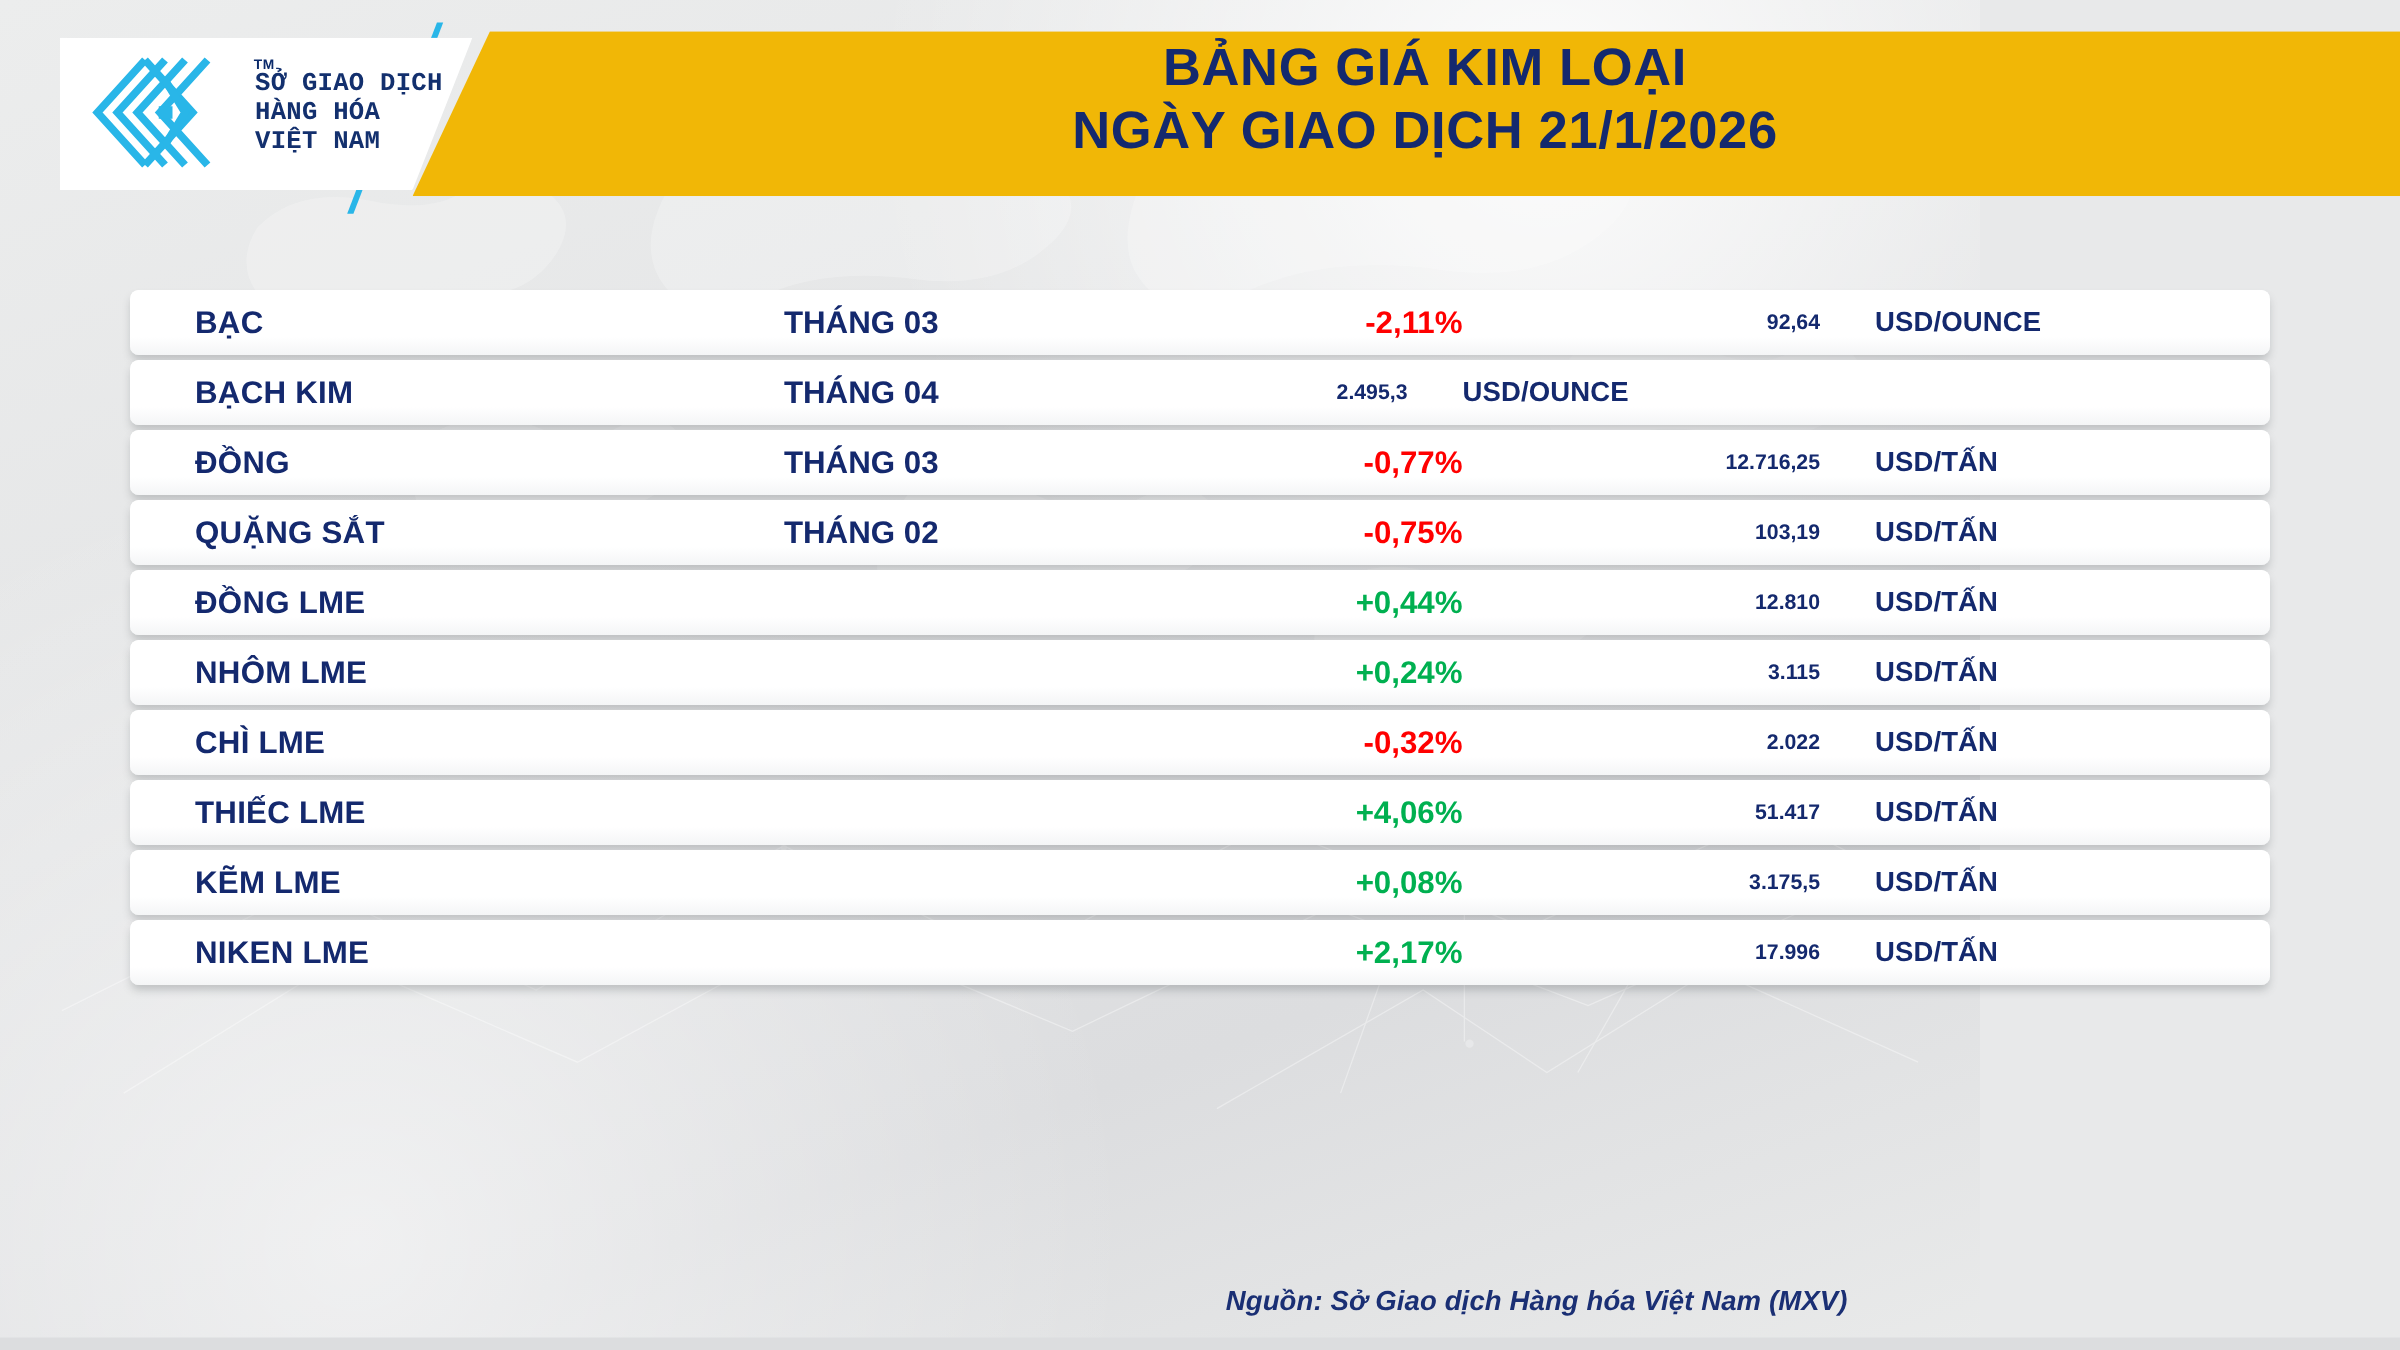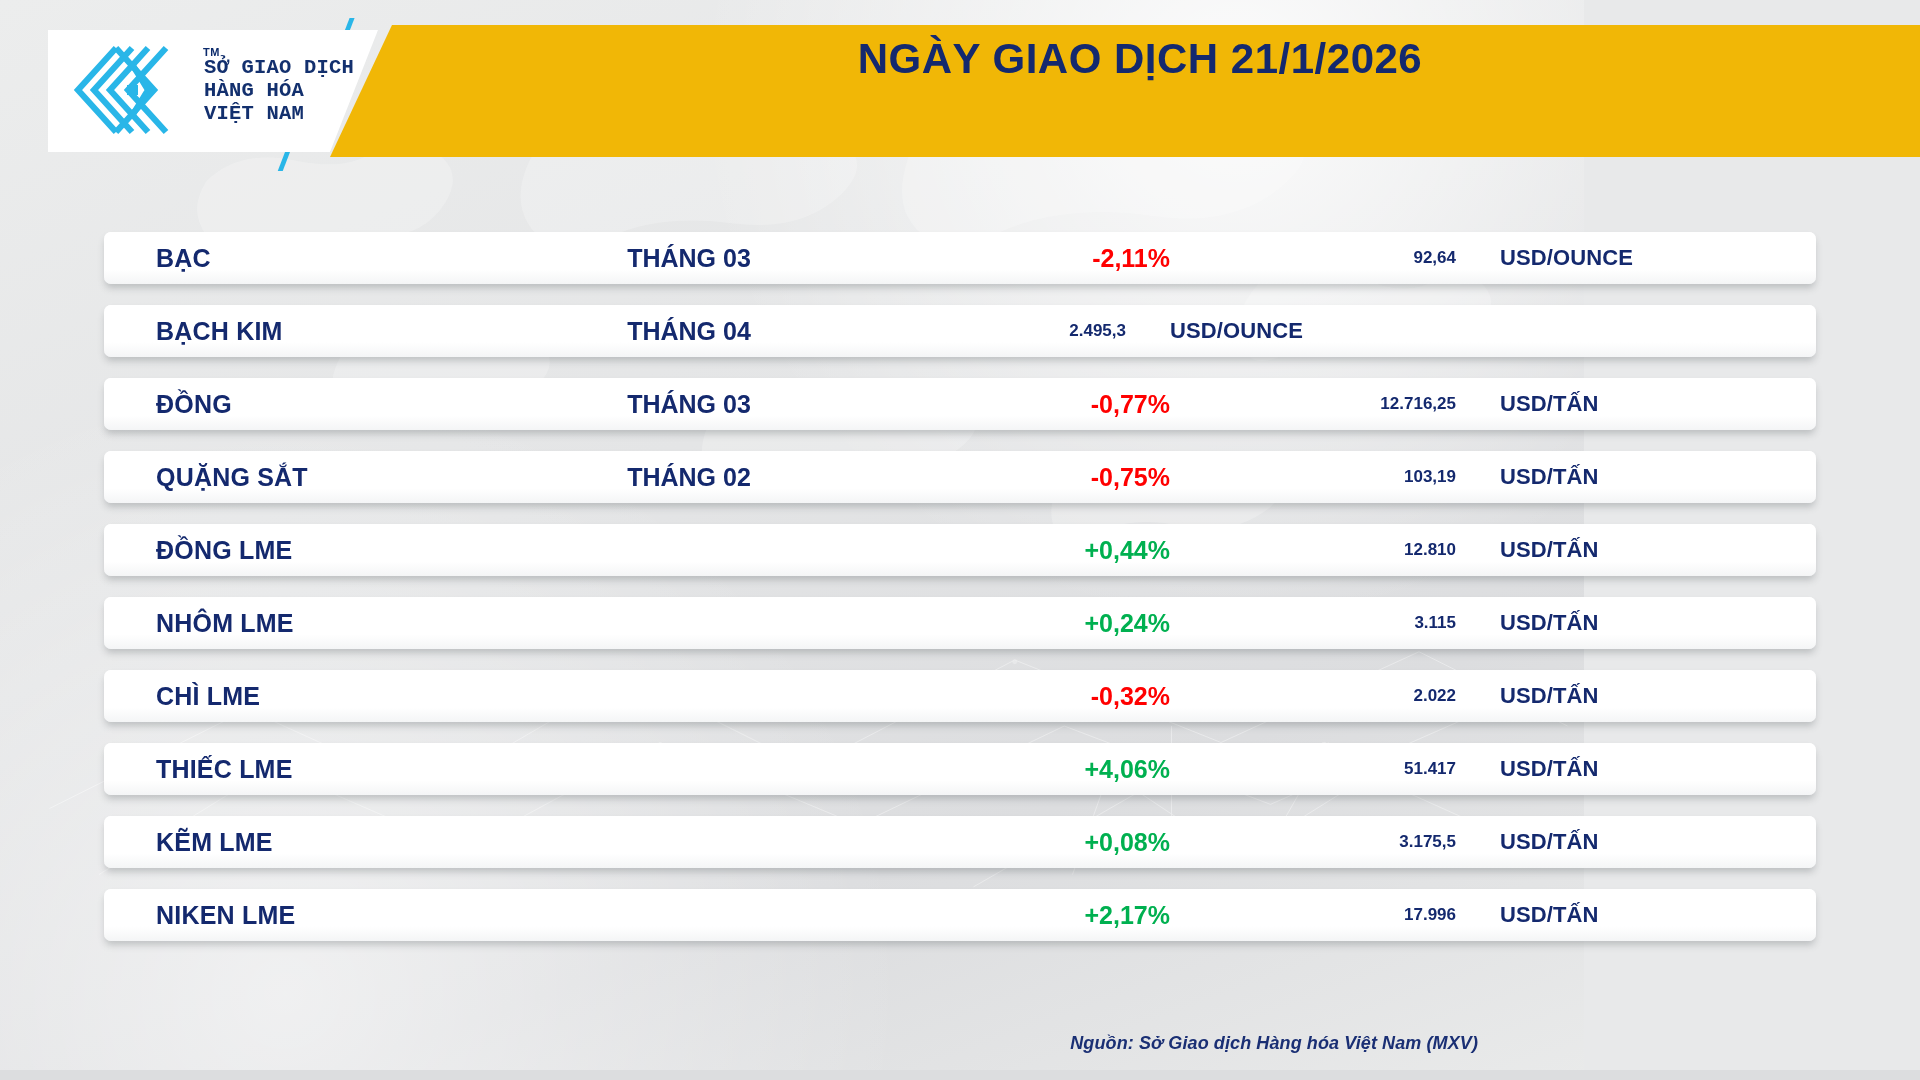--- a/index.html
+++ b/index.html
@@ -47,38 +47,38 @@
   }
   #titleblock{
     position:absolute;left:540px;top:32px;width:1200px;text-align:center;
     color:#14296e;font-weight:700;line-height:1.06;
   }
   #titleblock .t1{font-size:42px;letter-spacing:.5px;}
   #titleblock .t2{font-size:42px;letter-spacing:.5px;margin-top:5px;}
   
   #table{position:absolute;left:104px;top:232px;width:1712px;}
   .row{
-    position:relative;height:52px;margin-bottom:21px;
+    position:relative;height:52px;margin-bottom:4px;
     background:linear-gradient(180deg,#ffffff 0%,#ffffff 72%,#f4f5f6 100%);
     border-radius:7px;
     box-shadow:0 5px 7px -1px rgba(90,95,100,.30), 0 1px 0 rgba(255,255,255,.9) inset;
     display:flex;align-items:center;
     color:#14296e;font-weight:700;
   }
   .c-name{width:420px;padding-left:52px;font-size:25px;letter-spacing:.2px;box-sizing:border-box;}
   .c-month{width:330px;text-align:center;font-size:25px;}
   .c-pct{width:330px;text-align:right;font-size:25px;padding-right:14px;box-sizing:border-box;}
   .c-price{width:280px;text-align:right;font-size:17px;padding-right:8px;box-sizing:border-box;}
   .c-unit{flex:1;padding-left:36px;font-size:22px;letter-spacing:.1px;}
   .up{color:#00b050;}
   .down{color:#ff0000;}
   
   #footer{
     position:absolute;right:106px;bottom:26px;
-    color:#1a2f74;font-weight:700;font-style:italic;font-size:18px;
+    color:#1a2f74;font-weight:700;font-style:italic;font-size:22px;
     letter-spacing:.1px;
     margin-top:25px;
   }
   #bottombar{position:absolute;left:0;bottom:0;width:1920px;height:10px;background:#dcdddf;}
 </style>
 </head>
 <body>
 
 <div id="stage">
 
@@ -133,20 +133,21 @@
       </svg>
       <div id="logotext">
         <span class="tm">TM</span>
         <div class="ln">SỞ GIAO DỊCH</div>
         <div class="ln">HÀNG HÓA</div>
         <div class="ln">VIỆT NAM</div>
       </div>
     </div>
 
     <div id="titleblock">
+      <div class="t1">BẢNG GIÁ KIM LOẠI</div>
       <div class="t2">NGÀY GIAO DỊCH 21/1/2026</div>
     </div>
   </div>
 
   <div id="table">
       <div class="row">
         <div class="c-name">BẠC</div>
         <div class="c-month">THÁNG 03</div>
         <div class="c-pct down">-2,11%</div>
         <div class="c-price">92,64</div>

